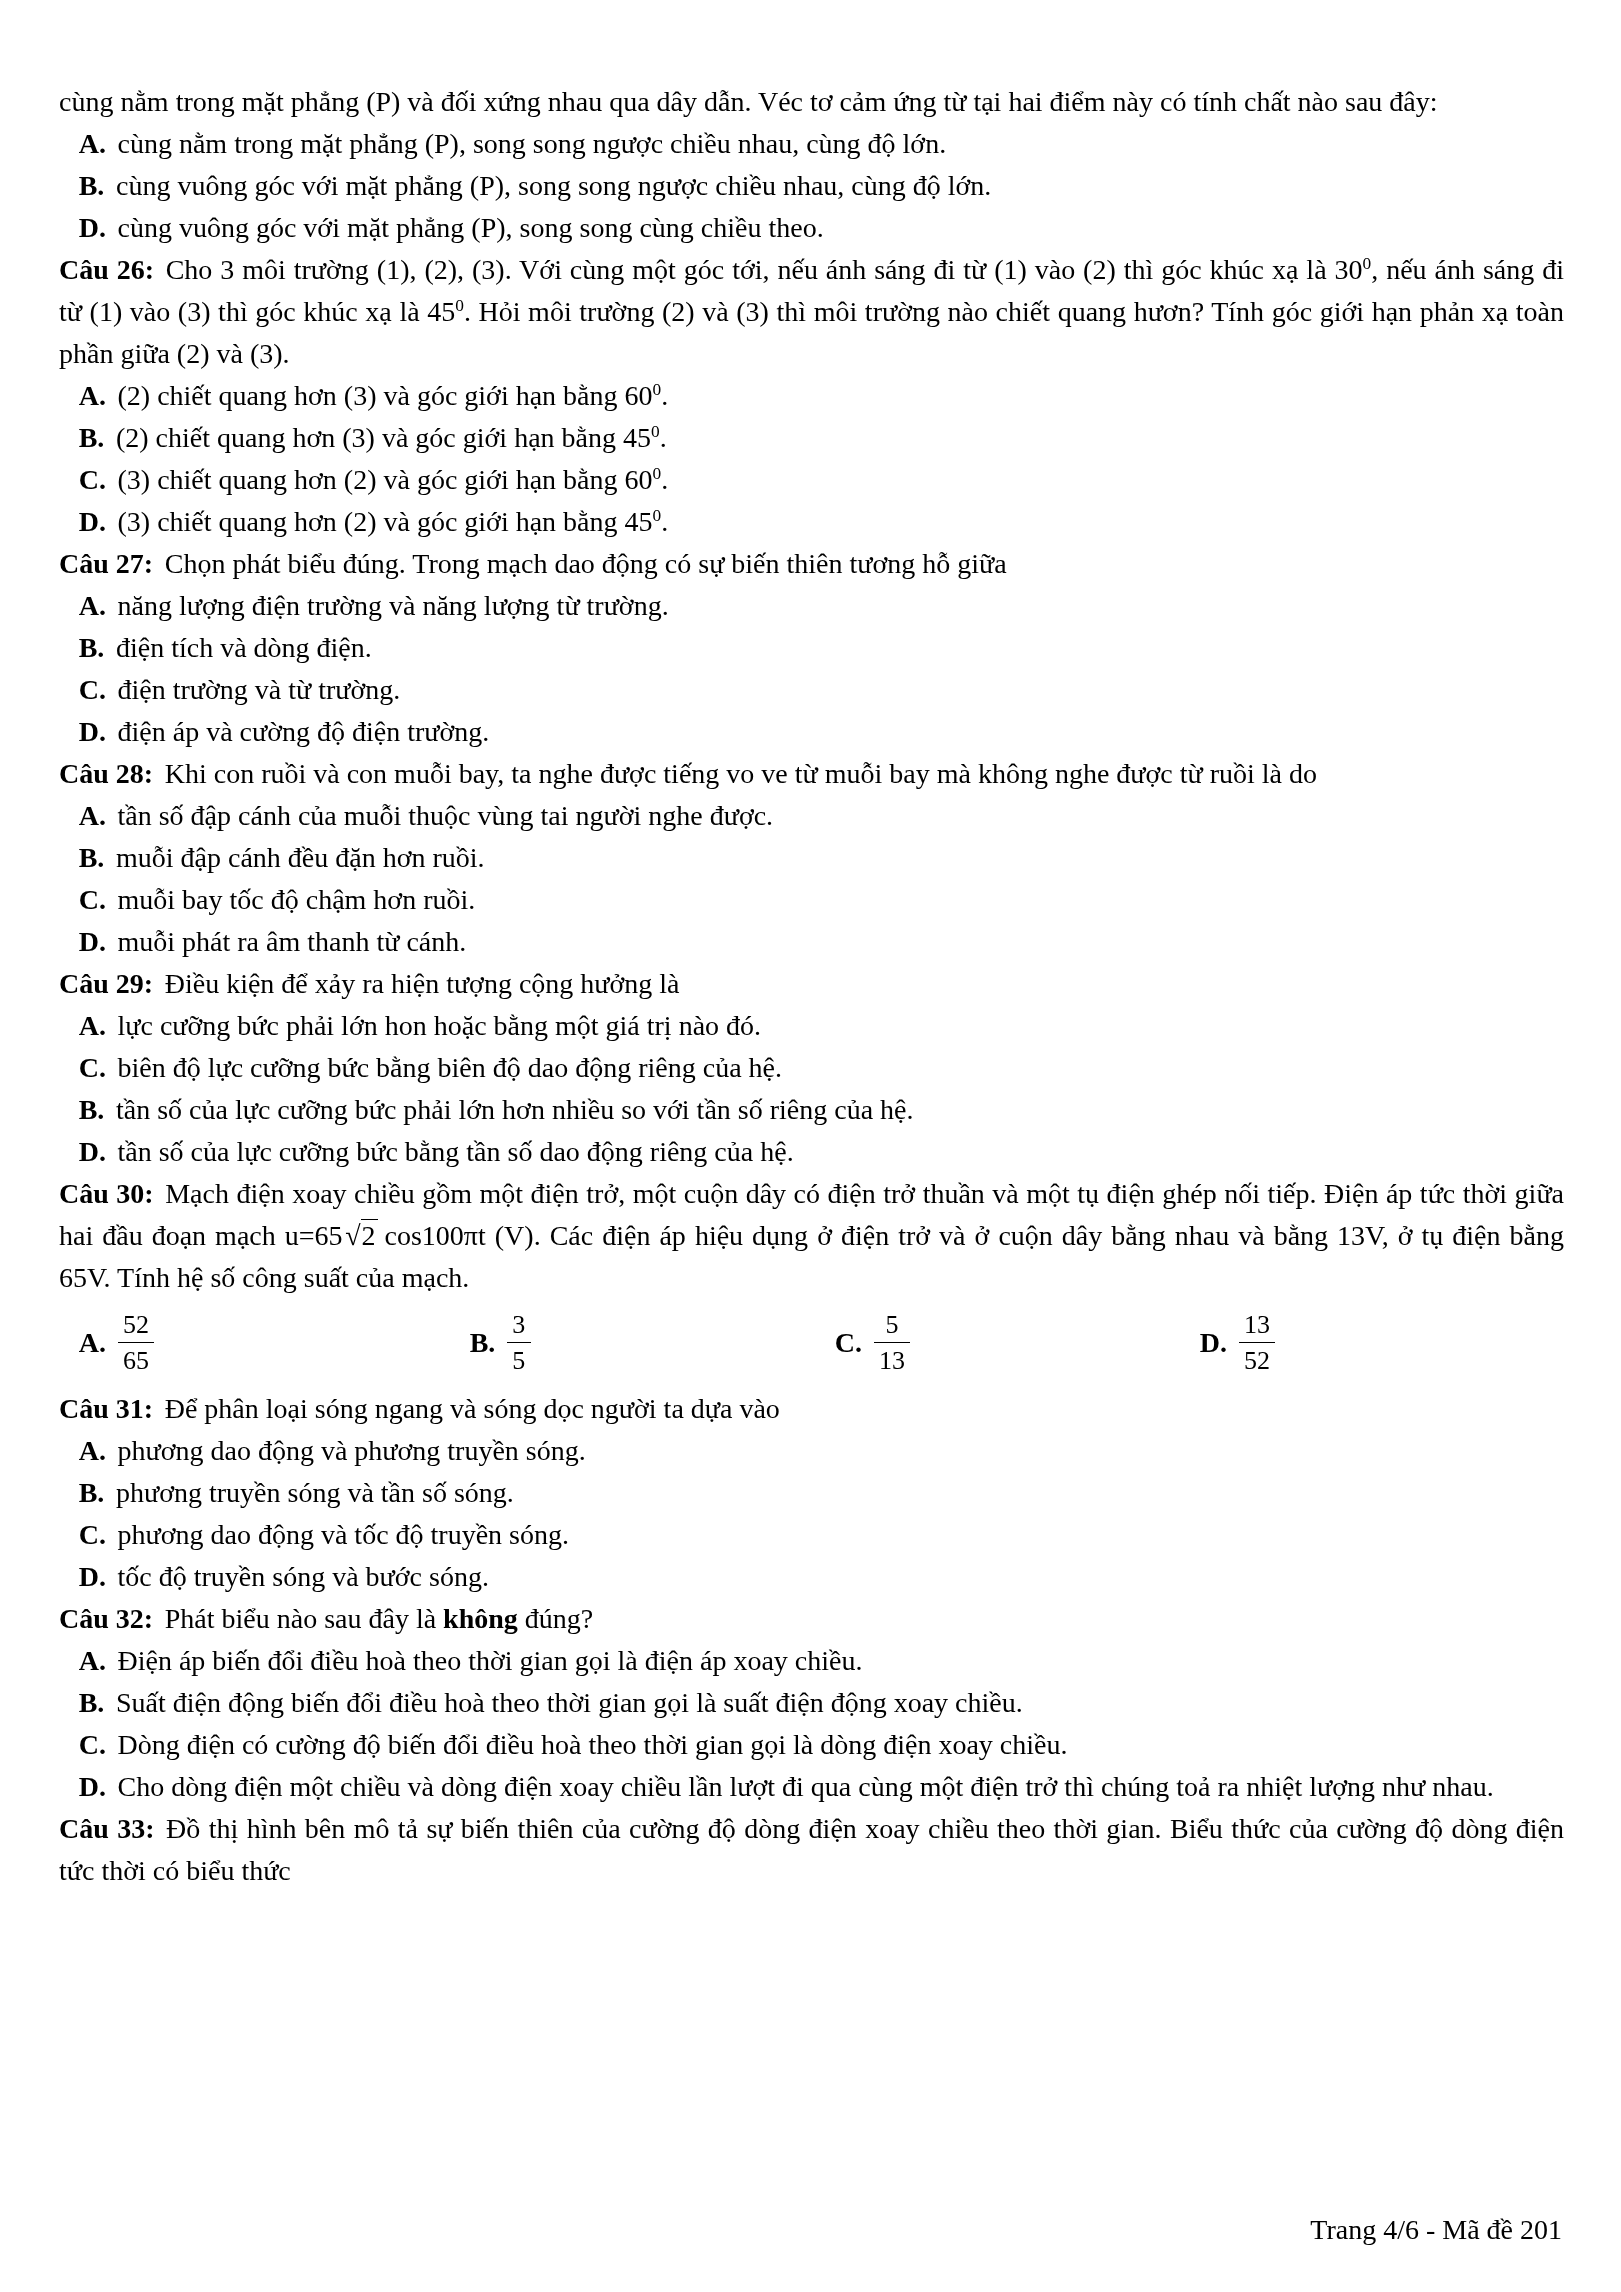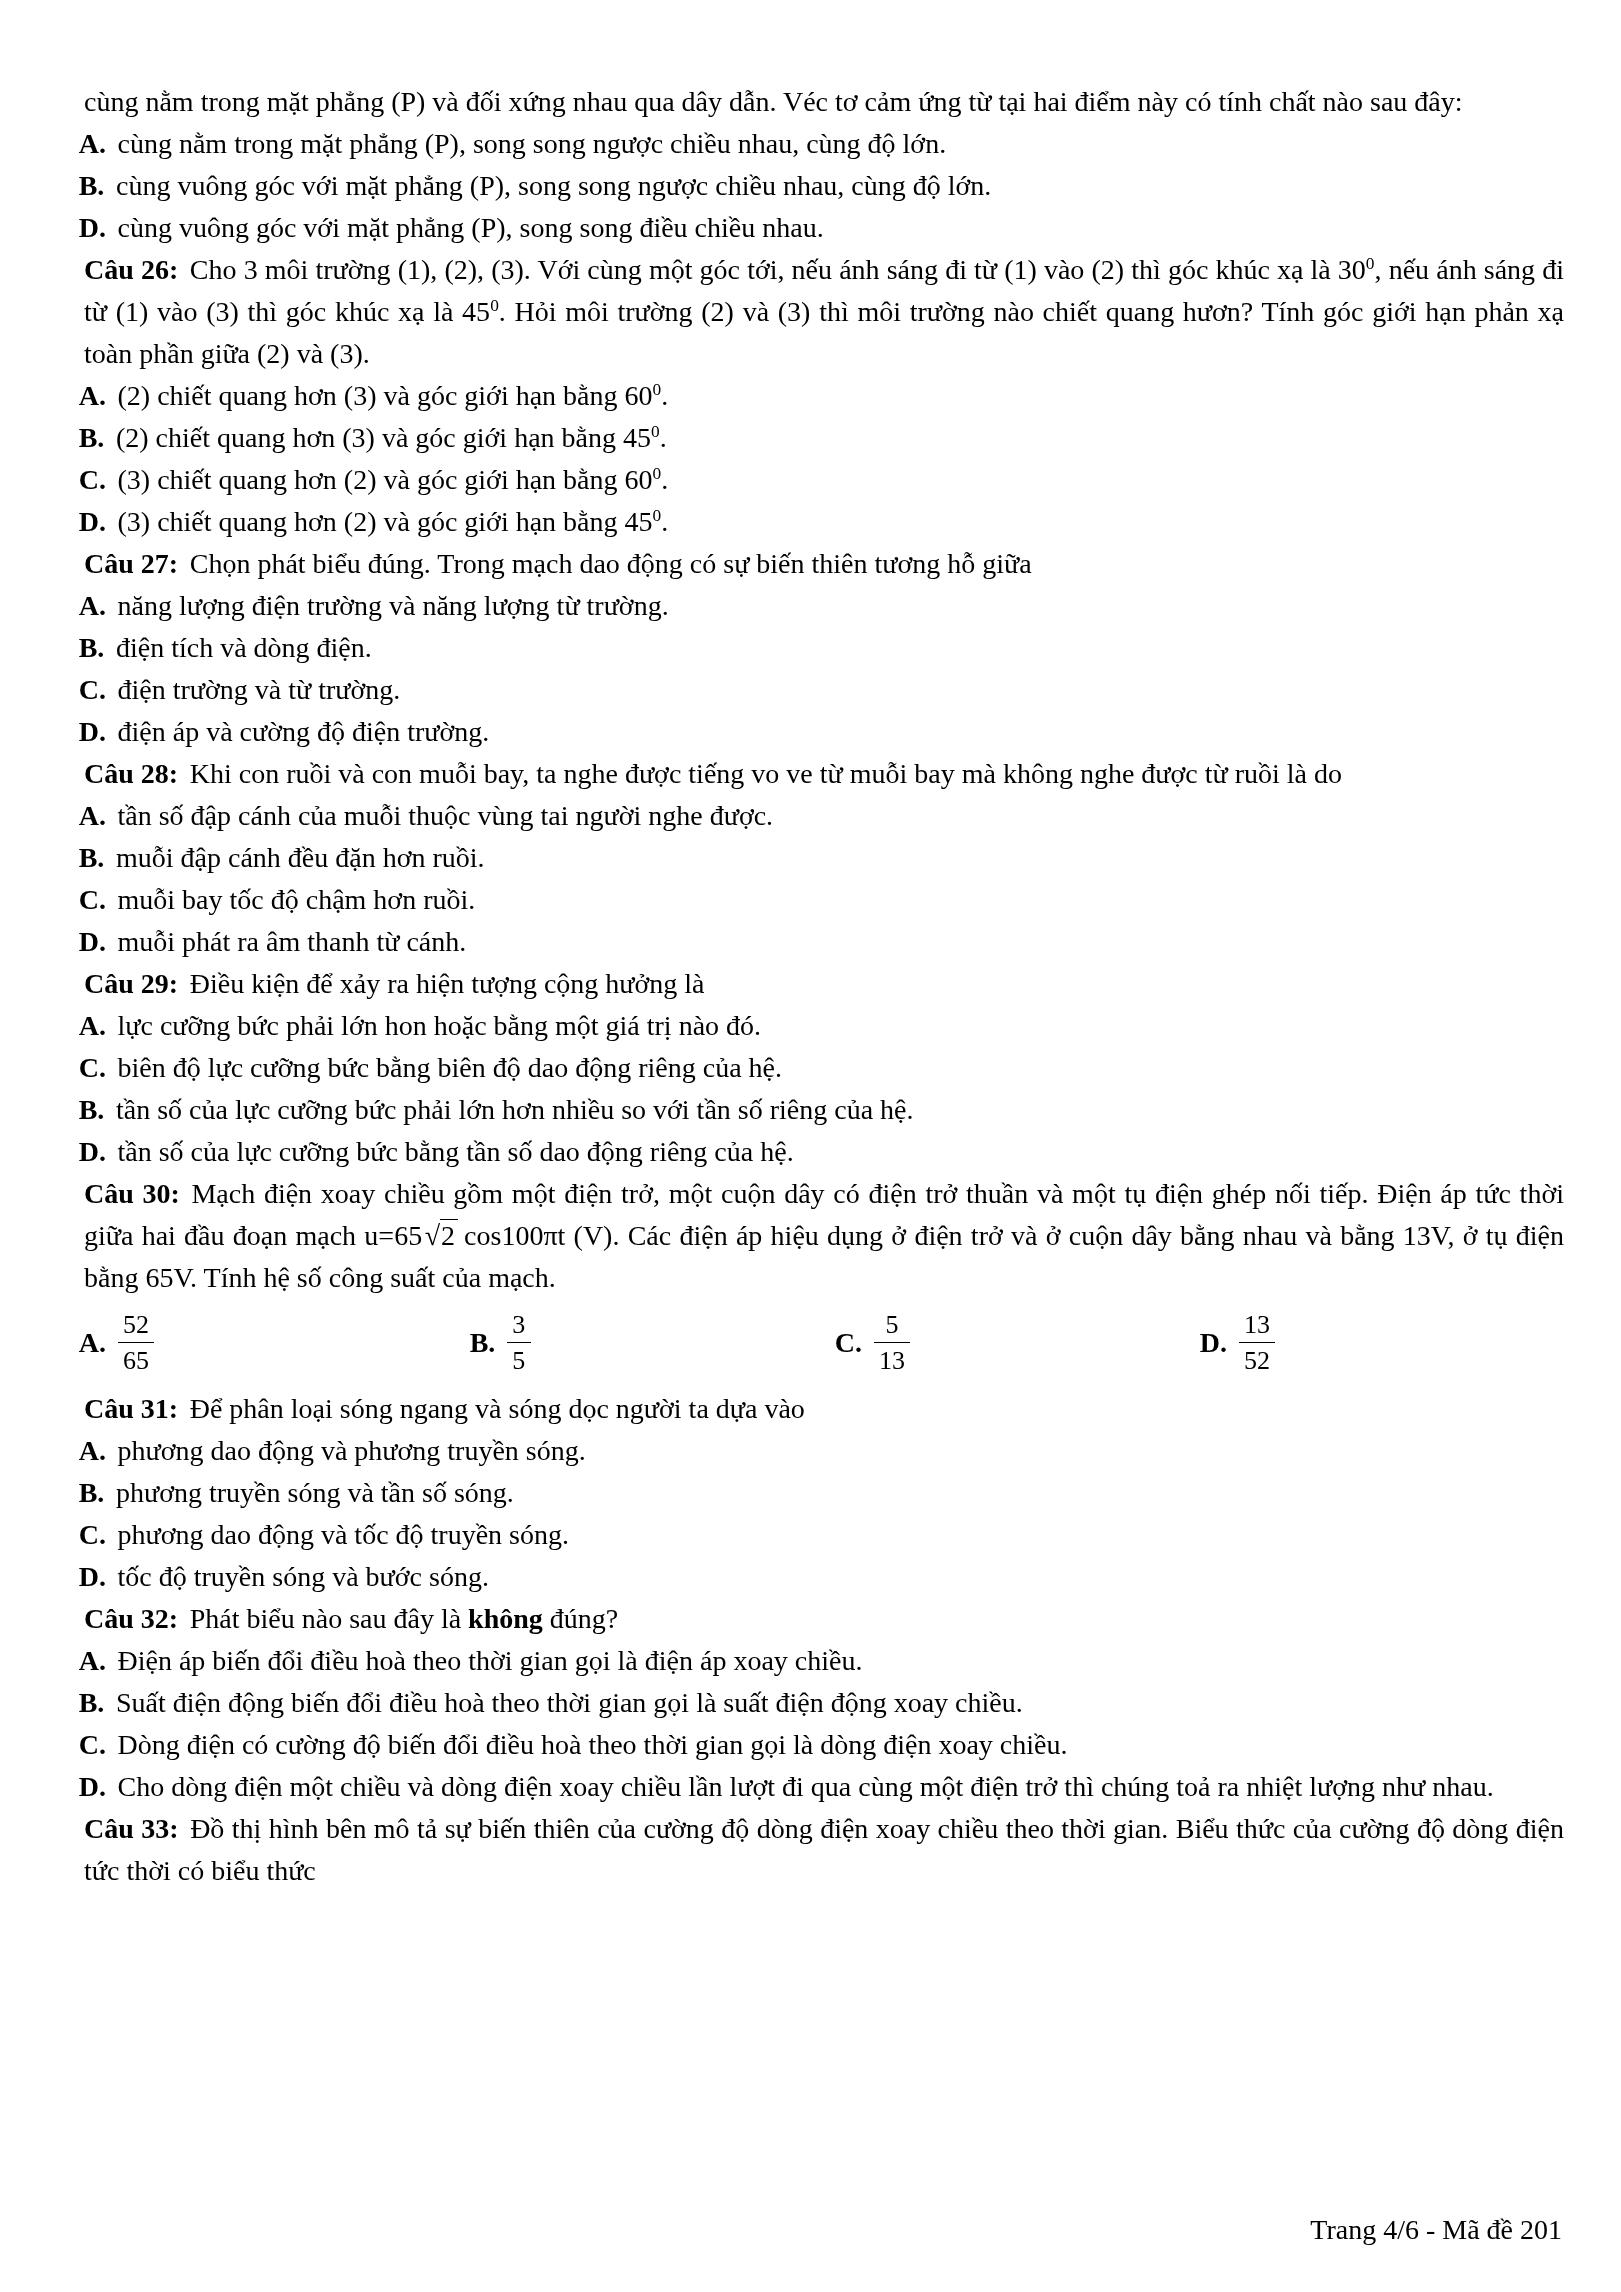--- a/index.html
+++ b/index.html
@@ -11,21 +11,21 @@
     background: #ffffff;
     color: #000000;
     font-family: "Liberation Serif", "DejaVu Serif", serif;
     font-size: 28px;
     line-height: 42px;
     box-sizing: border-box;
     padding: 81px 57px 0 59px;
     overflow: hidden;
   }
   p { margin: 0; }
-  .para { text-align: justify; margin-left: 25px; }
+  .para { text-align: justify; }
   .option { text-align: justify; text-indent: 19.7px; }
   .qlabel { font-weight: bold; margin-right: 11.6px; }
   .olabel { font-weight: bold; margin-right: 11.6px; }
   .bold { font-weight: bold; }
   sup.deg { font-size: 0.62em; line-height: 0; vertical-align: super; }
   .sqrt { white-space: nowrap; margin: 0 6.3px 0 2.7px; }
   .radicand { border-top: 1.8px solid #000; padding: 0 2.7px 0 0.9px; }
   .frac-row {
     display: grid;
     grid-template-columns: 391px 365px 365px 1fr;
@@ -47,21 +47,21 @@
 </style>
 </head>
 <body>
 
 <div class="page">
 
   <section>
     <p class="para"><span>cùng nằm trong mặt phẳng (P) và đối xứng nhau qua dây dẫn. Véc tơ cảm ứng từ tại hai điểm này có tính chất nào sau đây:</span></p>
     <p class="option"><b class="olabel">A.</b><span>cùng nằm trong mặt phẳng (P), song song ngược chiều nhau, cùng độ lớn.</span></p>
     <p class="option"><b class="olabel">B.</b><span>cùng vuông góc với mặt phẳng (P), song song ngược chiều nhau, cùng độ lớn.</span></p>
-    <p class="option"><b class="olabel">D.</b><span>cùng vuông góc với mặt phẳng (P), song song điều chiều nhau.</span></p>
+    <p class="option"><b class="olabel">D.</b><span>cùng vuông góc với mặt phẳng (P), song song cùng chiều theo.</span></p>
   </section>
 
   <section>
     <p class="para">
       <b class="qlabel">Câu 26:</b><span>Cho 3 môi trường (1), (2), (3). Với cùng một góc tới, nếu ánh sáng đi từ (1) vào (2) thì góc khúc xạ là 30</span><sup class="deg">0</sup><span>, nếu ánh sáng đi từ (1) vào (3) thì góc khúc xạ là 45</span><sup class="deg">0</sup><span>. Hỏi môi trường (2) và (3) thì môi trường nào chiết quang hươn? Tính góc giới hạn phản xạ toàn phần giữa (2) và (3).</span>
     </p>
     <p class="option"><b class="olabel">A.</b><span>(2) chiết quang hơn (3) và góc giới hạn bằng 60</span><sup class="deg">0</sup><span>.</span></p>
     <p class="option"><b class="olabel">B.</b><span>(2) chiết quang hơn (3) và góc giới hạn bằng 45</span><sup class="deg">0</sup><span>.</span></p>
     <p class="option"><b class="olabel">C.</b><span>(3) chiết quang hơn (2) và góc giới hạn bằng 60</span><sup class="deg">0</sup><span>.</span></p>
     <p class="option"><b class="olabel">D.</b><span>(3) chiết quang hơn (2) và góc giới hạn bằng 45</span><sup class="deg">0</sup><span>.</span></p>

